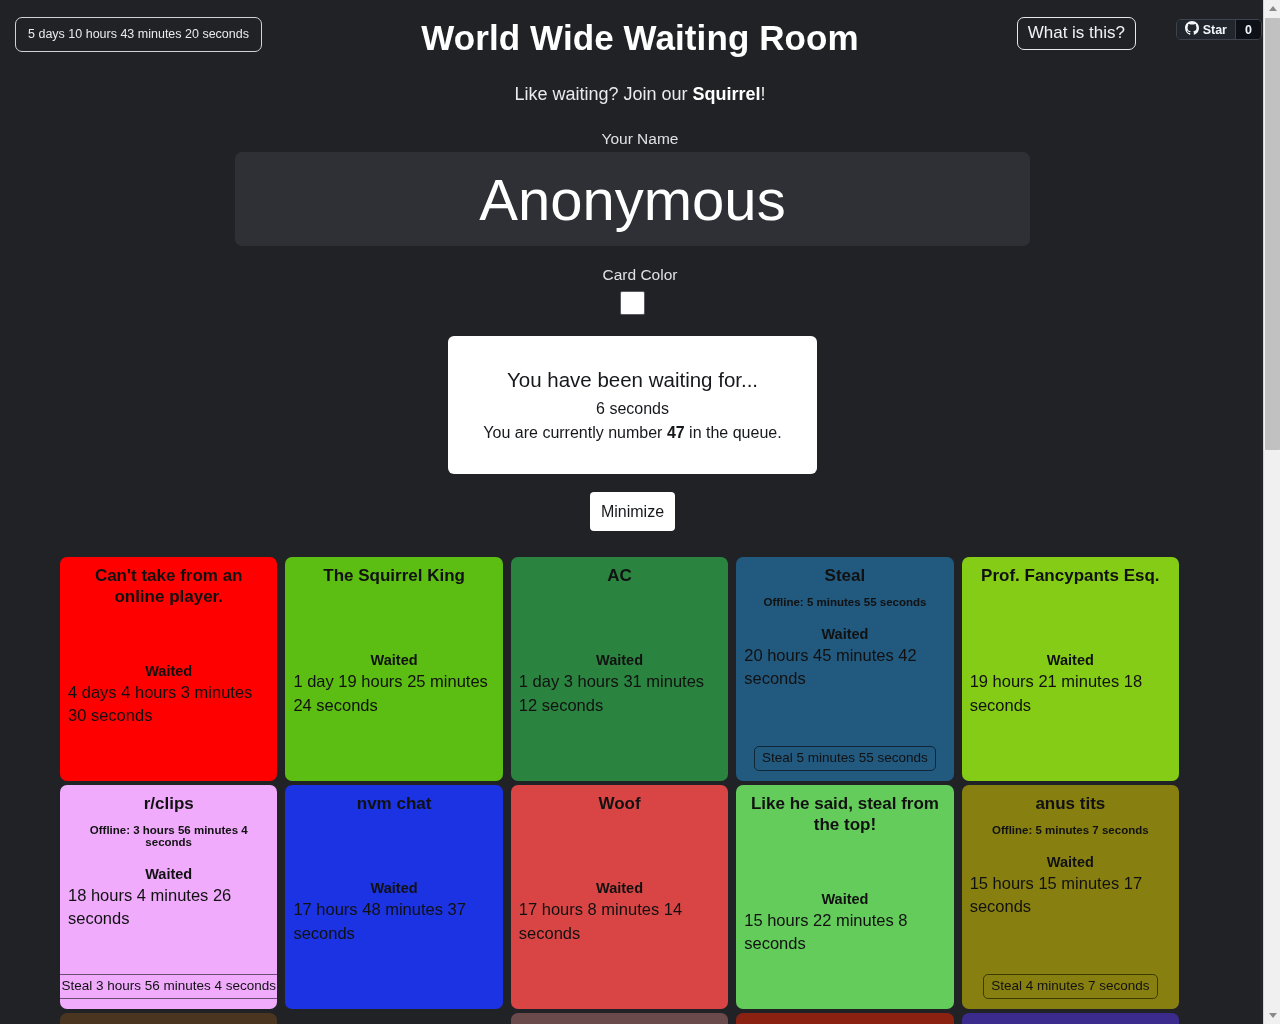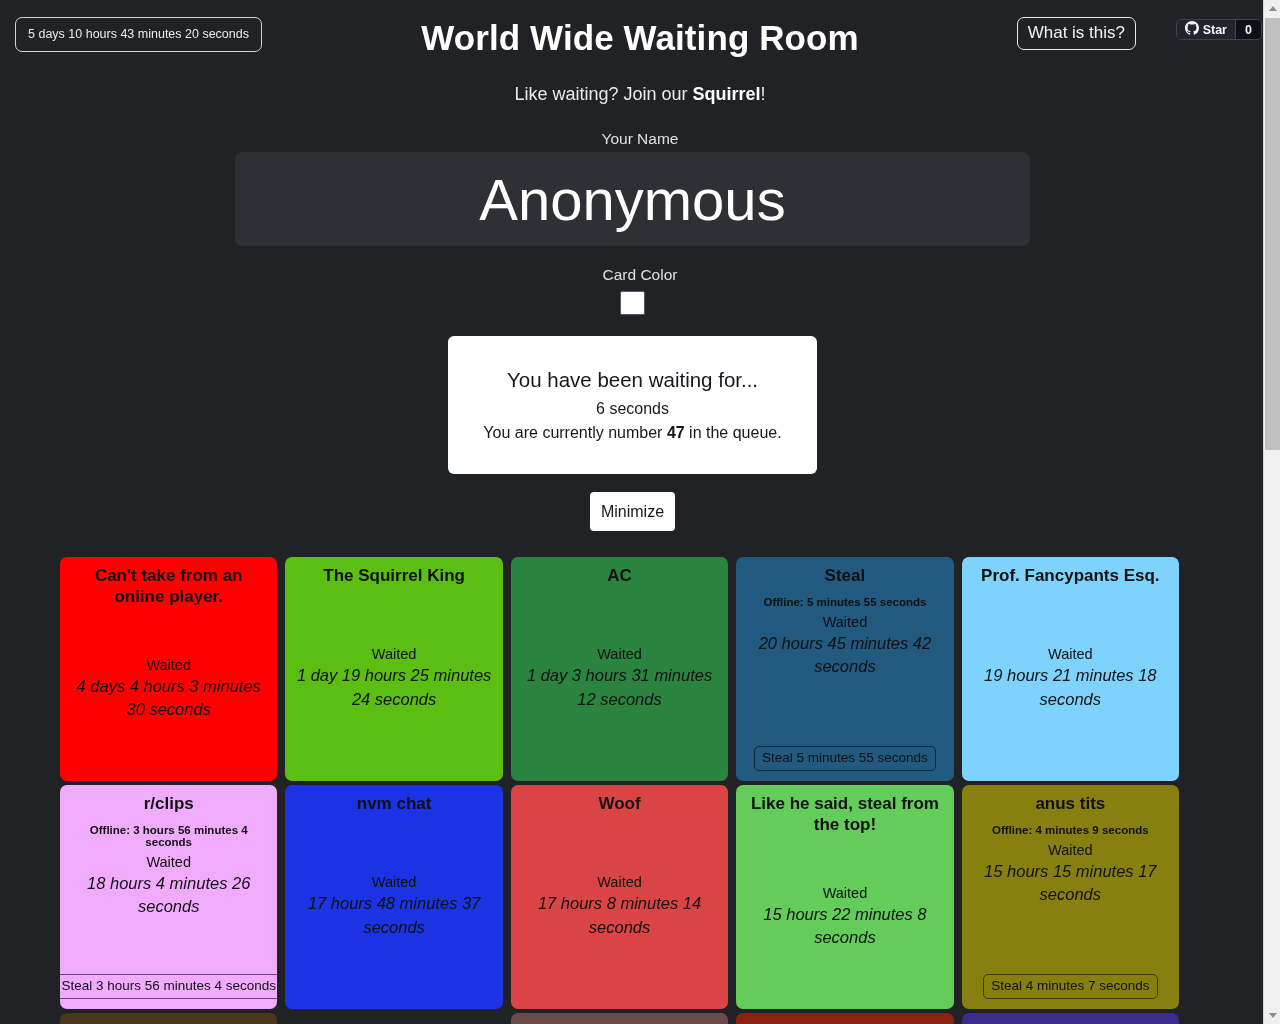--- a/index.html
+++ b/index.html
@@ -247,30 +247,30 @@
   .card .c-mid {
     flex: 1;
     display: flex;
     flex-direction: column;
     justify-content: center;
     align-items: center;
     width: 100%;
   }
   .card .c-waited-label {
     font-size: 14.5px;
-    font-weight: normal;
+    font-weight: bold;
     text-align: right;
+    margin-top: 12px;
   }
   .card .c-waited-value {
     font-size: 16.5px;
-    text-align: center;
+    text-align: left;
     line-height: 1.42;
     margin-top: 2px;
     width: 100%;
-    font-style: italic;
   }
   .card .c-steal {
     border: 1px solid rgba(0,0,0,0.55);
     border-radius: 5px;
     background: transparent;
     color: #111111;
     font-size: 13.5px;
     padding: 3px 7px 5px;
     white-space: nowrap;
     cursor: pointer;
@@ -357,21 +357,21 @@
         </div>
         <div class="card has-steal" style="background: rgb(34, 89, 126);">
           <div class="c-name">Steal</div>
           <div class="c-offline">Offline: 5 minutes 55 seconds</div>
           <div class="c-mid">
             <div class="c-waited-label">Waited</div>
             <div class="c-waited-value">20 hours 45 minutes 42 seconds</div>
           </div>
           <button class="c-steal">Steal 5 minutes 55 seconds</button>
         </div>
-        <div class="card" style="background: #7dd3fc;">
+        <div class="card" style="background: #84cc16;">
           <div class="c-name">Prof. Fancypants Esq.</div>
           <div class="c-mid">
             <div class="c-waited-label">Waited</div>
             <div class="c-waited-value">19 hours 21 minutes 18 seconds</div>
           </div>
         </div>
       </div>
       <div class="grid-row">
         <div class="card has-steal" style="background: #f0abfc;">
           <div class="c-name">r/clips</div>
@@ -398,21 +398,21 @@
         </div>
         <div class="card" style="background: rgb(99, 204, 90);">
           <div class="c-name">Like he said, steal from the top!</div>
           <div class="c-mid">
             <div class="c-waited-label">Waited</div>
             <div class="c-waited-value">15 hours 22 minutes 8 seconds</div>
           </div>
         </div>
         <div class="card has-steal" style="background: rgb(135, 128, 17);">
           <div class="c-name">anus tits</div>
-          <div class="c-offline">Offline: 4 minutes 9 seconds</div>
+          <div class="c-offline">Offline: 5 minutes 7 seconds</div>
           <div class="c-mid">
             <div class="c-waited-label">Waited</div>
             <div class="c-waited-value">15 hours 15 minutes 17 seconds</div>
           </div>
           <button class="c-steal">Steal 4 minutes 7 seconds</button>
         </div>
       </div>
       <div class="grid-row clipped">
         <div class="card" style="background: rgb(74, 53, 32);">
           <div class="c-name"></div>

